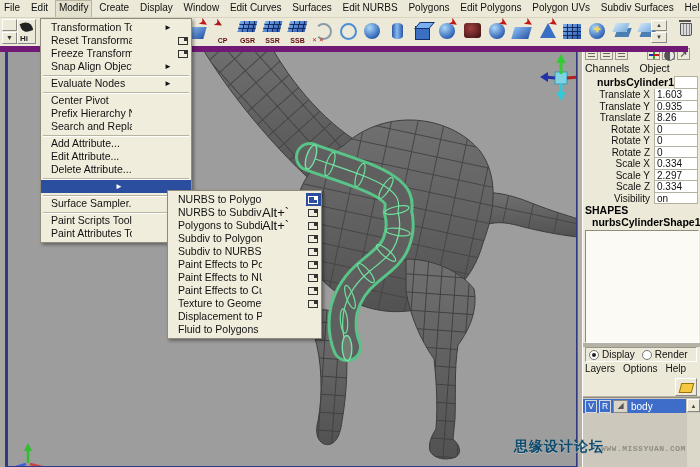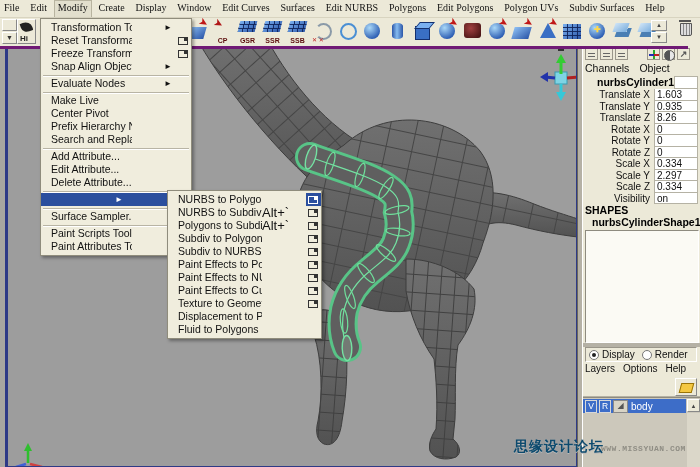--- a/index.html
+++ b/index.html
@@ -1,25 +1,25 @@
 <!DOCTYPE html>
 <html><head>
 <meta charset="utf-8">
 <style>
   html,body{margin:0;padding:0;width:700px;height:467px;overflow:hidden;
     font-family:"Liberation Sans",sans-serif;background:#ece9d8;position:relative;}
   .abs{position:absolute;}
   
   .menubar{position:absolute;left:0;top:0;width:700px;height:17px;background:#ece9d8;
     border-bottom:1px solid #d8d4c0;font-size:10px;white-space:nowrap;overflow:hidden;z-index:5;}
-  .mb-item{display:inline-block;padding:2px 4px 1px 4px;color:#111;cursor:default;font-family:Liberation Serif, serif;}
+  .mb-item{display:inline-block;padding:2px 4px 1px 4px;color:#111;cursor:default;}
   .mb-item.active{background:#e2dfcd;border:1px solid #b8b4a0;padding:1px 3px 7px 3px;}
   
   .toolbar{position:absolute;left:0;top:17px;width:688px;height:29px;background:#ece9d8;
-    border-bottom:3px solid #701a75;z-index:2;}
+    border-bottom:6px solid #701a75;z-index:2;}
   .tiny-btn{position:absolute;width:15px;height:12px;background:#ece9d8;border:1px solid;
     border-color:#fff #888 #888 #fff;font-size:7px;line-height:10px;text-align:center;color:#333;padding:0;}
   .tool-btn{position:absolute;left:17px;top:2px;width:19px;height:25px;background:#ece9d8;
     border:1px solid;border-color:#fff #888 #888 #fff;padding:0;}
   .tool-btn i{position:absolute;left:3px;top:2px;width:11px;height:10px;background:#222;
     border-radius:0 70% 10% 60%;transform:rotate(-20deg);}
   .tool-btn span{position:absolute;left:2px;bottom:0;font:bold 8px "Liberation Sans",sans-serif;color:#222;}
   .shelf{position:absolute;left:186px;top:2px;display:flex;gap:2px;}
   .shelf-icon{position:relative;width:23px;height:25px;cursor:pointer;}
   .si-label{position:absolute;bottom:0;left:0;width:100%;text-align:center;
@@ -526,26 +526,20 @@
       <span class="mi-opt"></span>
     </div>
 
     <div class="mi sep">
       
       
       
       
     </div>
 
-    <div class="mi">
-      <span class="mi-label">Make Live</span>
-      <span class="mi-shortcut"></span>
-      <span class="mi-arrow">►</span>
-      <span class="mi-opt"></span>
-    </div>
 
     <div class="mi">
       <span class="mi-label">Center Pivot</span>
       <span class="mi-shortcut"></span>
       <span class="mi-arrow">►</span>
       <span class="mi-opt"></span>
     </div>
 
     <div class="mi">
       <span class="mi-label">Prefix Hierarchy Names...</span>

